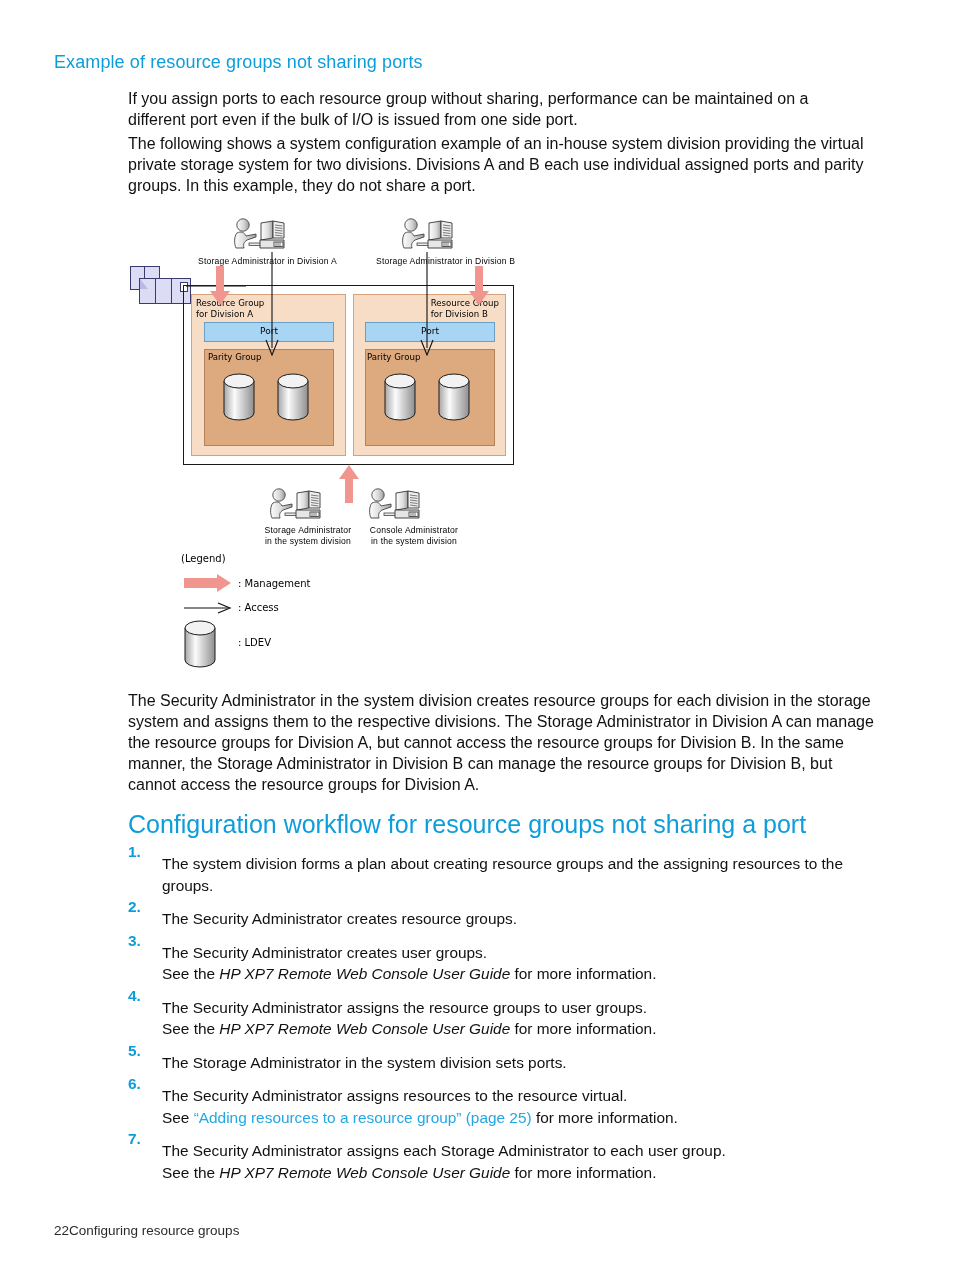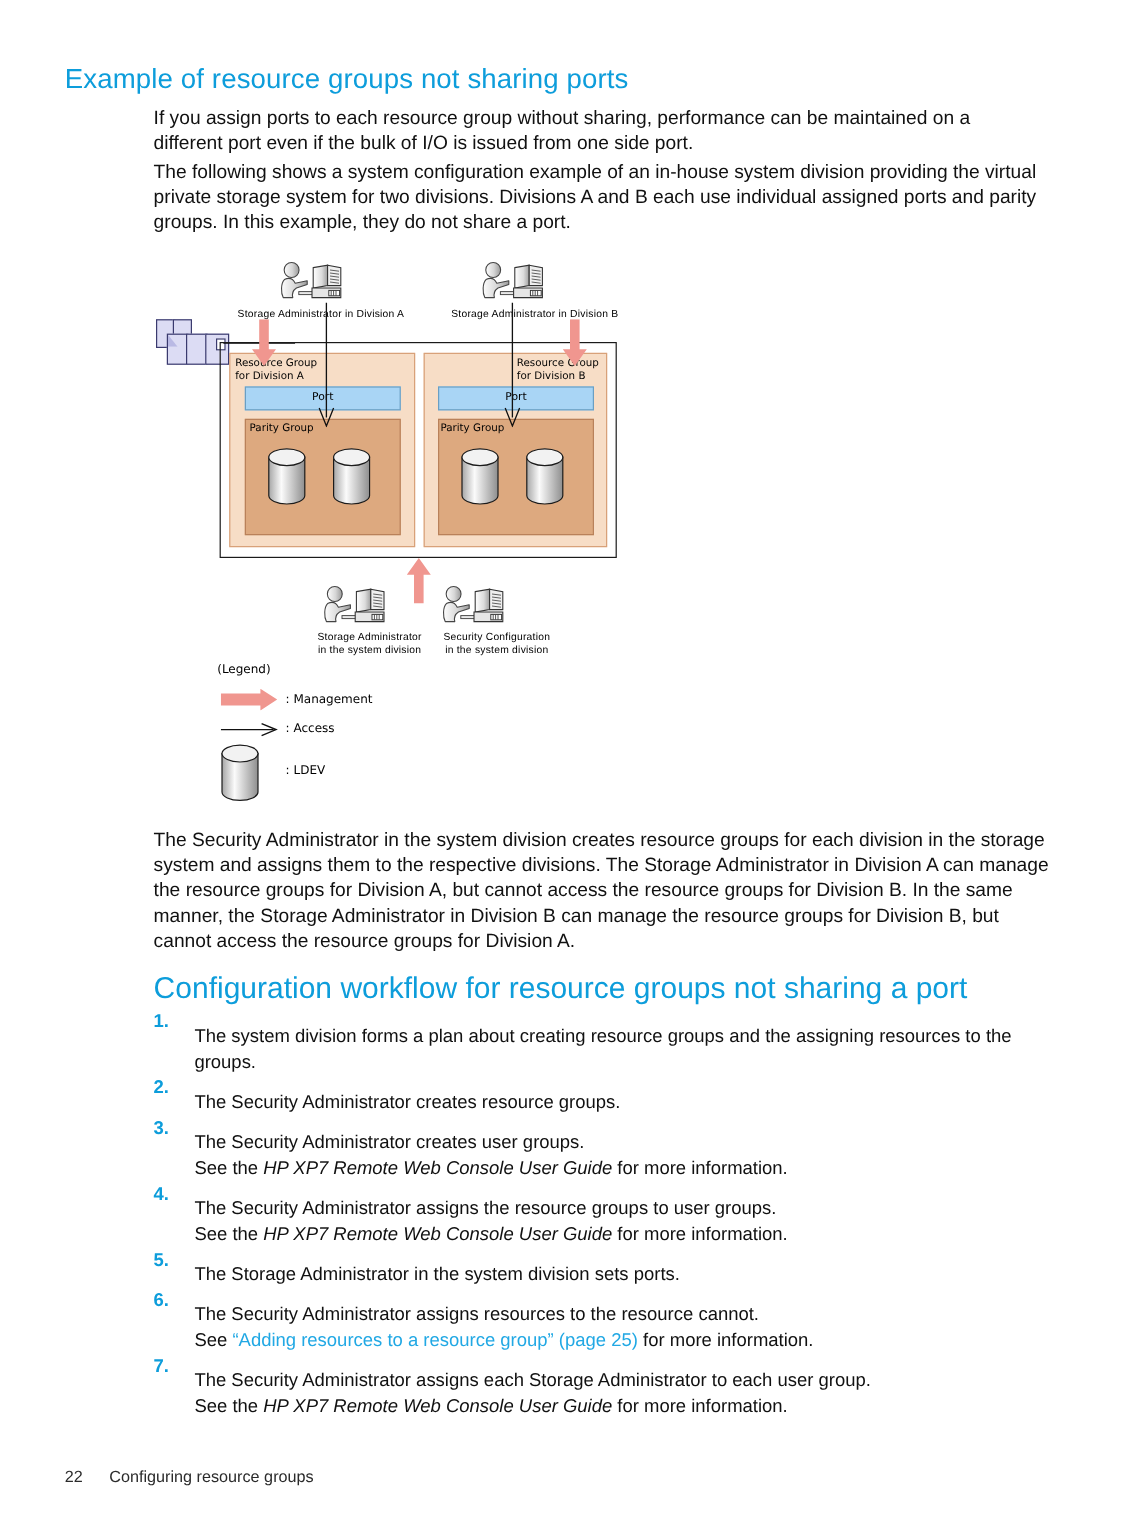--- a/index.html
+++ b/index.html
@@ -14,21 +14,21 @@
     font-family: "Liberation Sans", sans-serif;
     color: #000000;
     overflow: hidden;
   }
 
   
   .page-title {
     position: absolute;
     left: 54px;
     top: 52px;
-    font-size: 23px;
+    font-size: 18px;
     font-weight: 400;
     color: #0d9ddb;
     letter-spacing: 0.1px;
     white-space: nowrap;
   }
   .para {
     position: absolute;
     left: 128px;
     width: 742px;
     font-size: 16px;
@@ -87,21 +87,20 @@
   .bookref { font-style: italic; margin-top: 48px; }
 
   
   .footer {
     position: absolute;
     left: 54px;
     top: 1223px;
     font-size: 13.5px;
     color: #2b2b2b;
     display: flex;
-    gap: 22px;
   }
 
   
   #diagram {
     position: absolute;
     left: 128px;
     top: 218px;
     width: 420px;
     height: 448px;
   }
@@ -387,21 +386,21 @@
       <line x1="48" y1="24.3" x2="48" y2="28.3"></line>
       <line x1="50" y1="24.3" x2="50" y2="28.3"></line>
     </g>
   </svg>
 
   <div class="dg-label c" style="left:114px; top:307px; width:108px; text-align:center; line-height:11px;">
     <span>Storage Administrator</span><br>
     <span>in the system division</span>
   </div>
   <div class="dg-label c" style="left:222px; top:307px; width:104px; text-align:center; line-height:11px;">
-    <span>Security Configuration</span><br>
+    <span>Console Administrator</span><br>
     <span>in the system division</span>
   </div>
 
   <div class="legend-label" style="left:53px; top:335px;">(Legend)</div>
 
   <svg style="position:absolute; left:56px; top:356px; width:48px; height:18px;" viewBox="0 0 48 18">
     <path d="M0 4 L33 4 L33 0 L47 9 L33 18 L33 14 L0 14 Z" fill="#f0968f"></path>
   </svg>
   <div class="legend-label" style="left:110px; top:360px;">: Management</div>
 
@@ -440,21 +439,21 @@
       <div class="wf-num">4.</div>
       <div class="wf-body">The Security Administrator assigns the resource groups to user groups.</div>
     </div>
     <div class="wf-note"><span>See the </span><span class="bookref">HP XP7 Remote Web Console User Guide</span><span> for more information.</span></div>
     <div class="wf-item">
       <div class="wf-num">5.</div>
       <div class="wf-body">The Storage Administrator in the system division sets ports.</div>
     </div>
     <div class="wf-item">
       <div class="wf-num">6.</div>
-      <div class="wf-body">The Security Administrator assigns resources to the resource cannot.</div>
+      <div class="wf-body">The Security Administrator assigns resources to the resource virtual.</div>
     </div>
     <div class="wf-note"><span>See </span><span class="link">“Adding resources to a resource group” (page 25)</span><span> for more information.</span></div>
     <div class="wf-item">
       <div class="wf-num">7.</div>
       <div class="wf-body">The Security Administrator assigns each Storage Administrator to each user group.</div>
     </div>
     <div class="wf-note"><span>See the </span><span class="bookref">HP XP7 Remote Web Console User Guide</span><span> for more information.</span></div>
   </div>
 
 <div class="footer">

